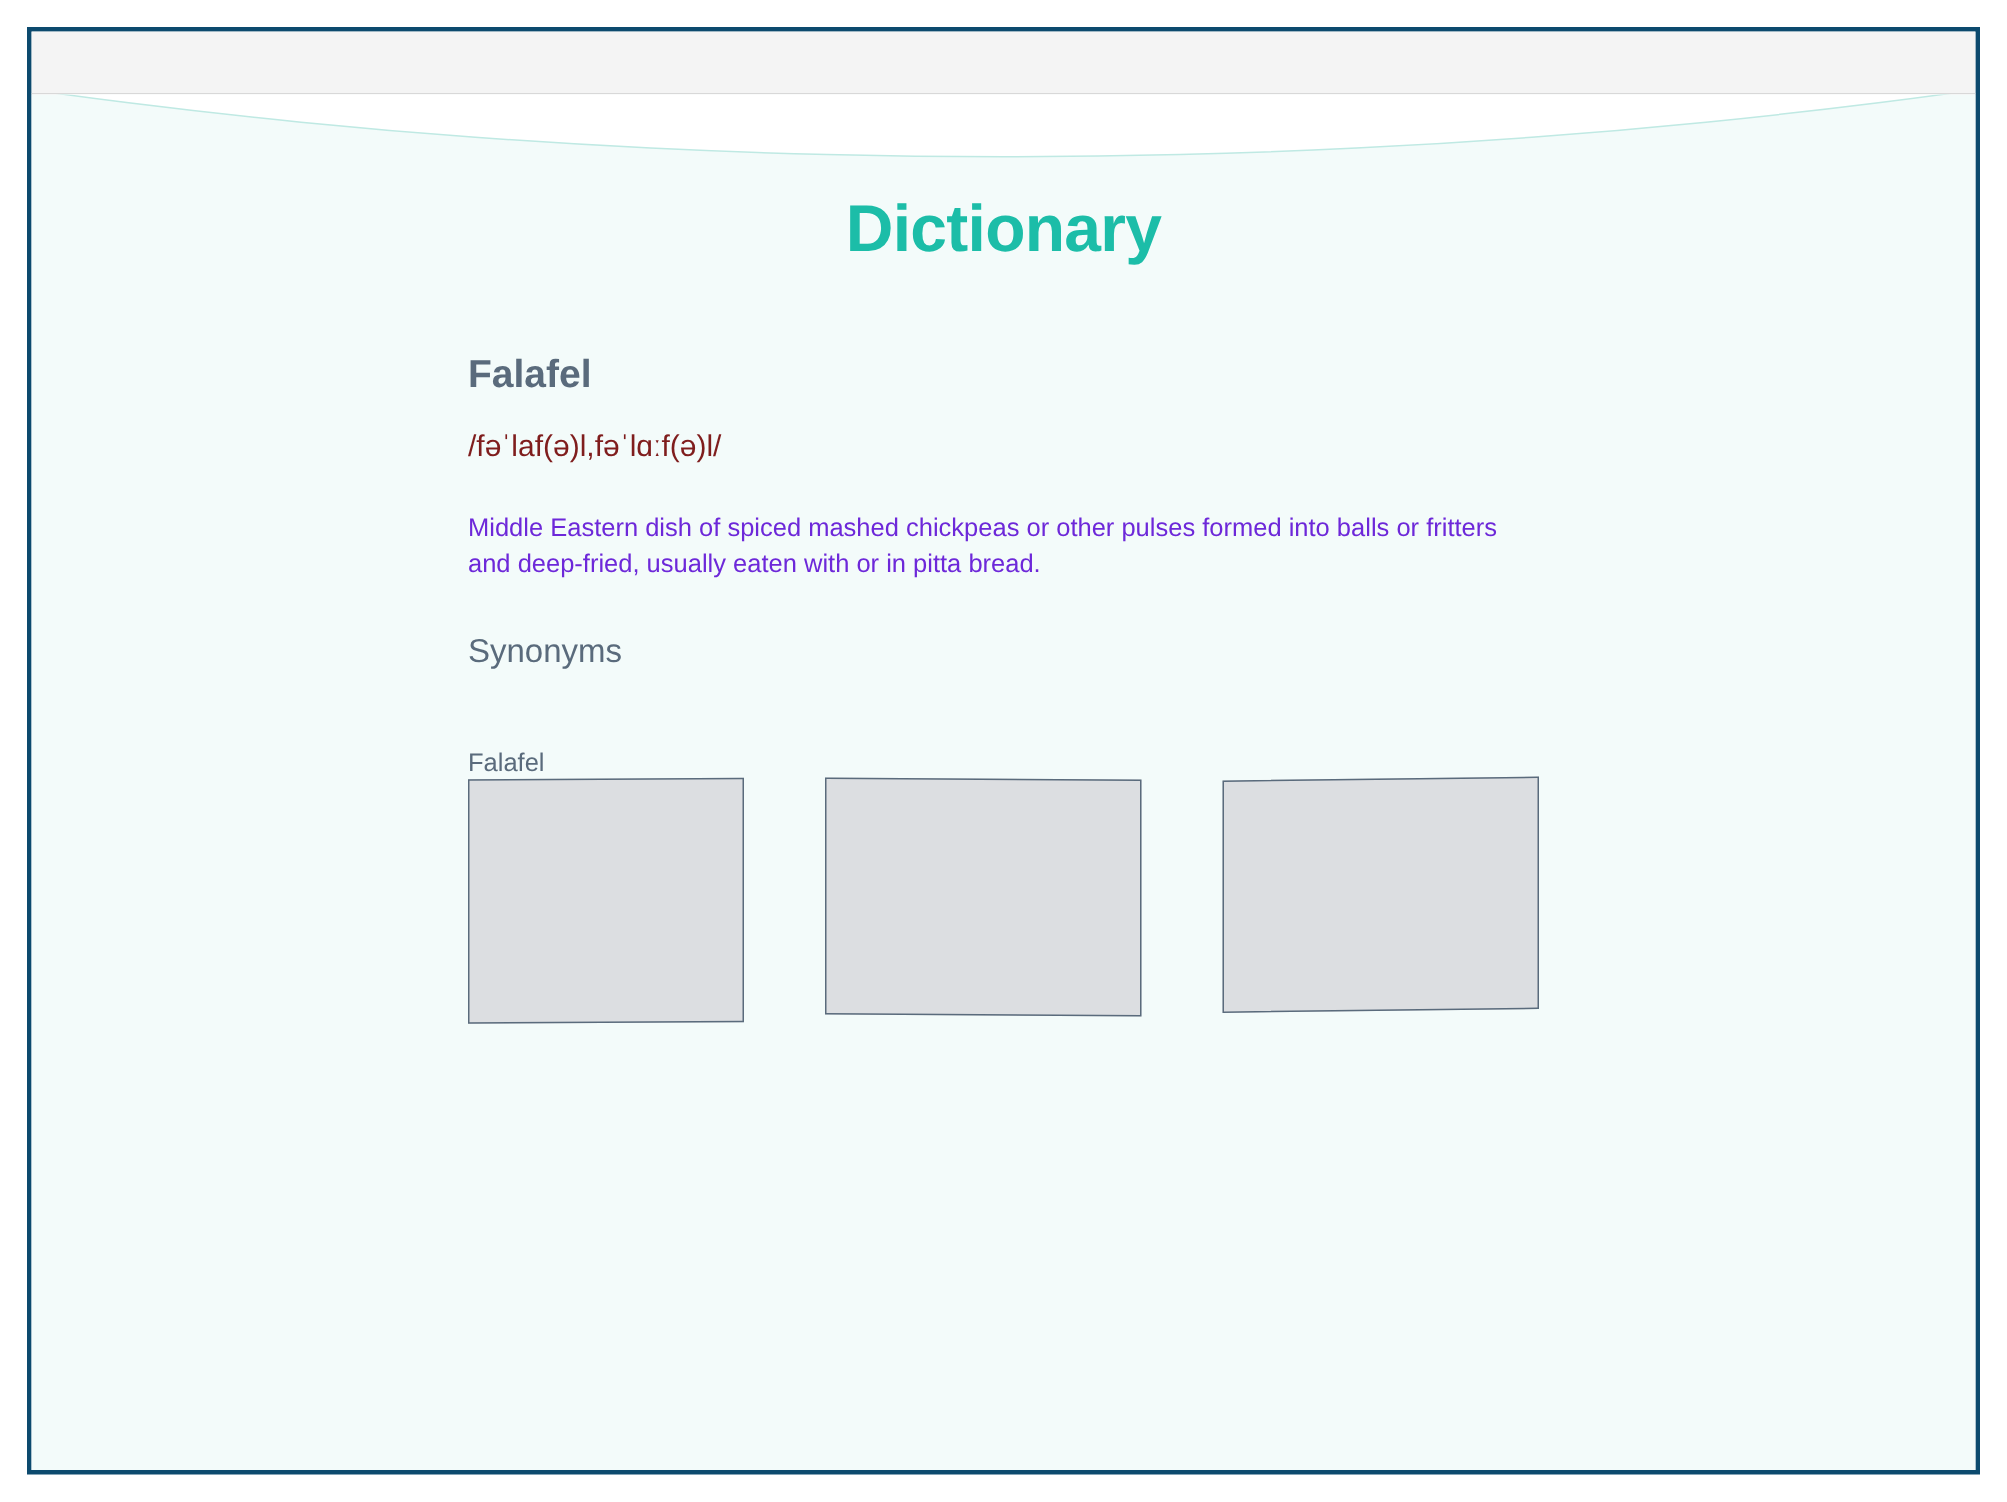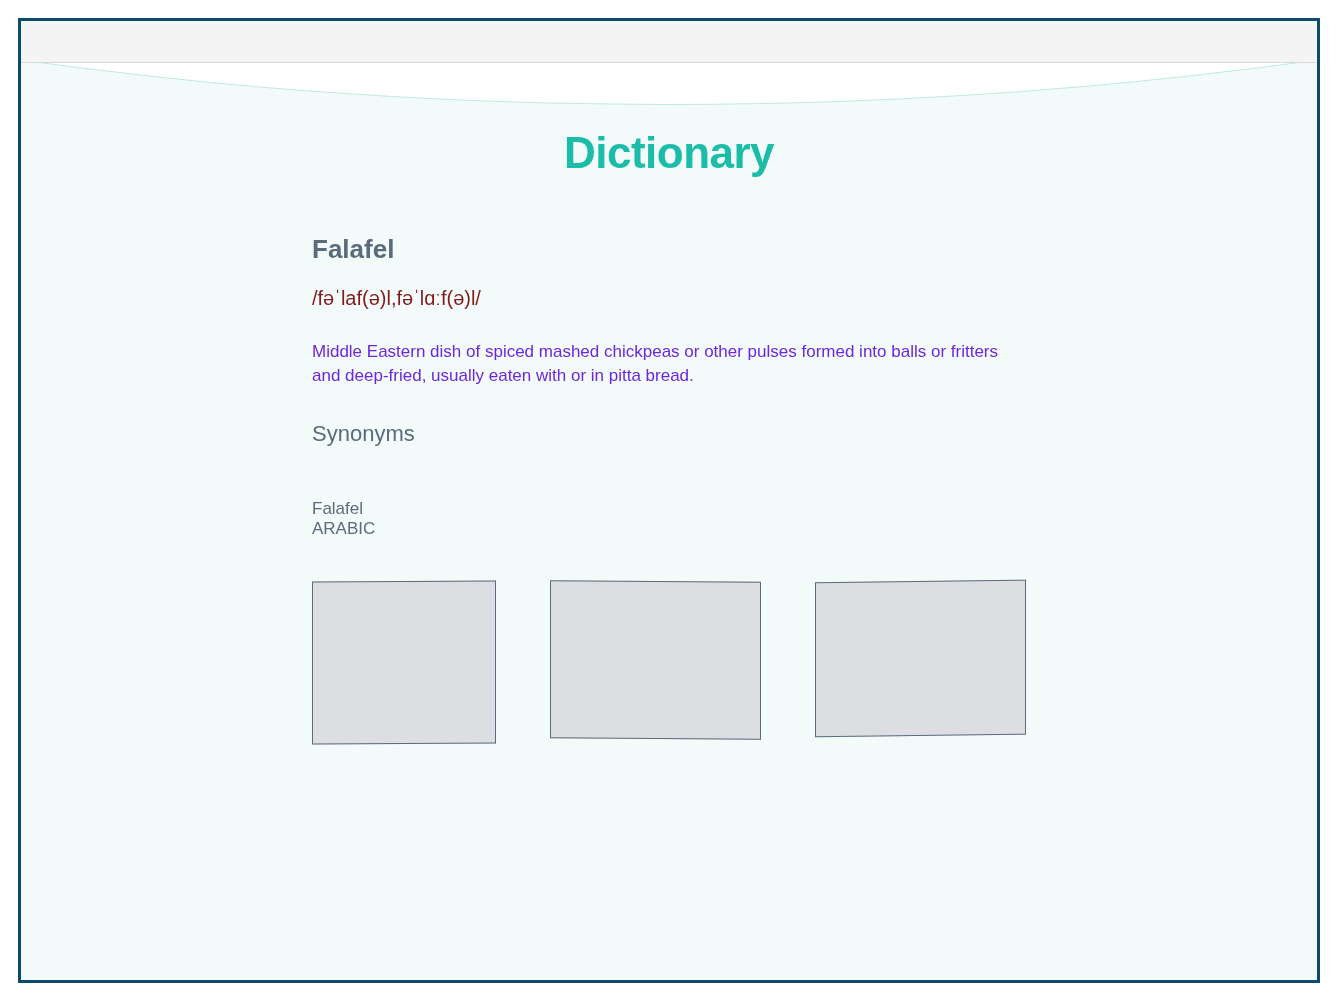--- a/index.html
+++ b/index.html
@@ -197,21 +197,20 @@
 
       <h1 class="app-title">Dictionary</h1>
 
 
       <div class="entry-section">
         <h2 class="word-heading">Falafel</h2>
         <div class="pronunciation">/fəˈlaf(ə)l,fəˈlɑːf(ə)l/</div>
         <div class="definition">Middle Eastern dish of spiced mashed chickpeas or other pulses formed into balls or fritters and deep-fried, usually eaten with or in pitta bread.</div>
         <div class="synonyms-label">Synonyms</div>
         <div class="origin-label">Falafel</div>
-        <div class="origin-value">ARABIC</div>
 
         <div class="image-row">
           <div class="image-placeholder img-1"></div>
           <div class="image-placeholder img-2"></div>
           <div class="image-placeholder img-3"></div>
         </div>
       </div>
 
     </div>
   </div>

